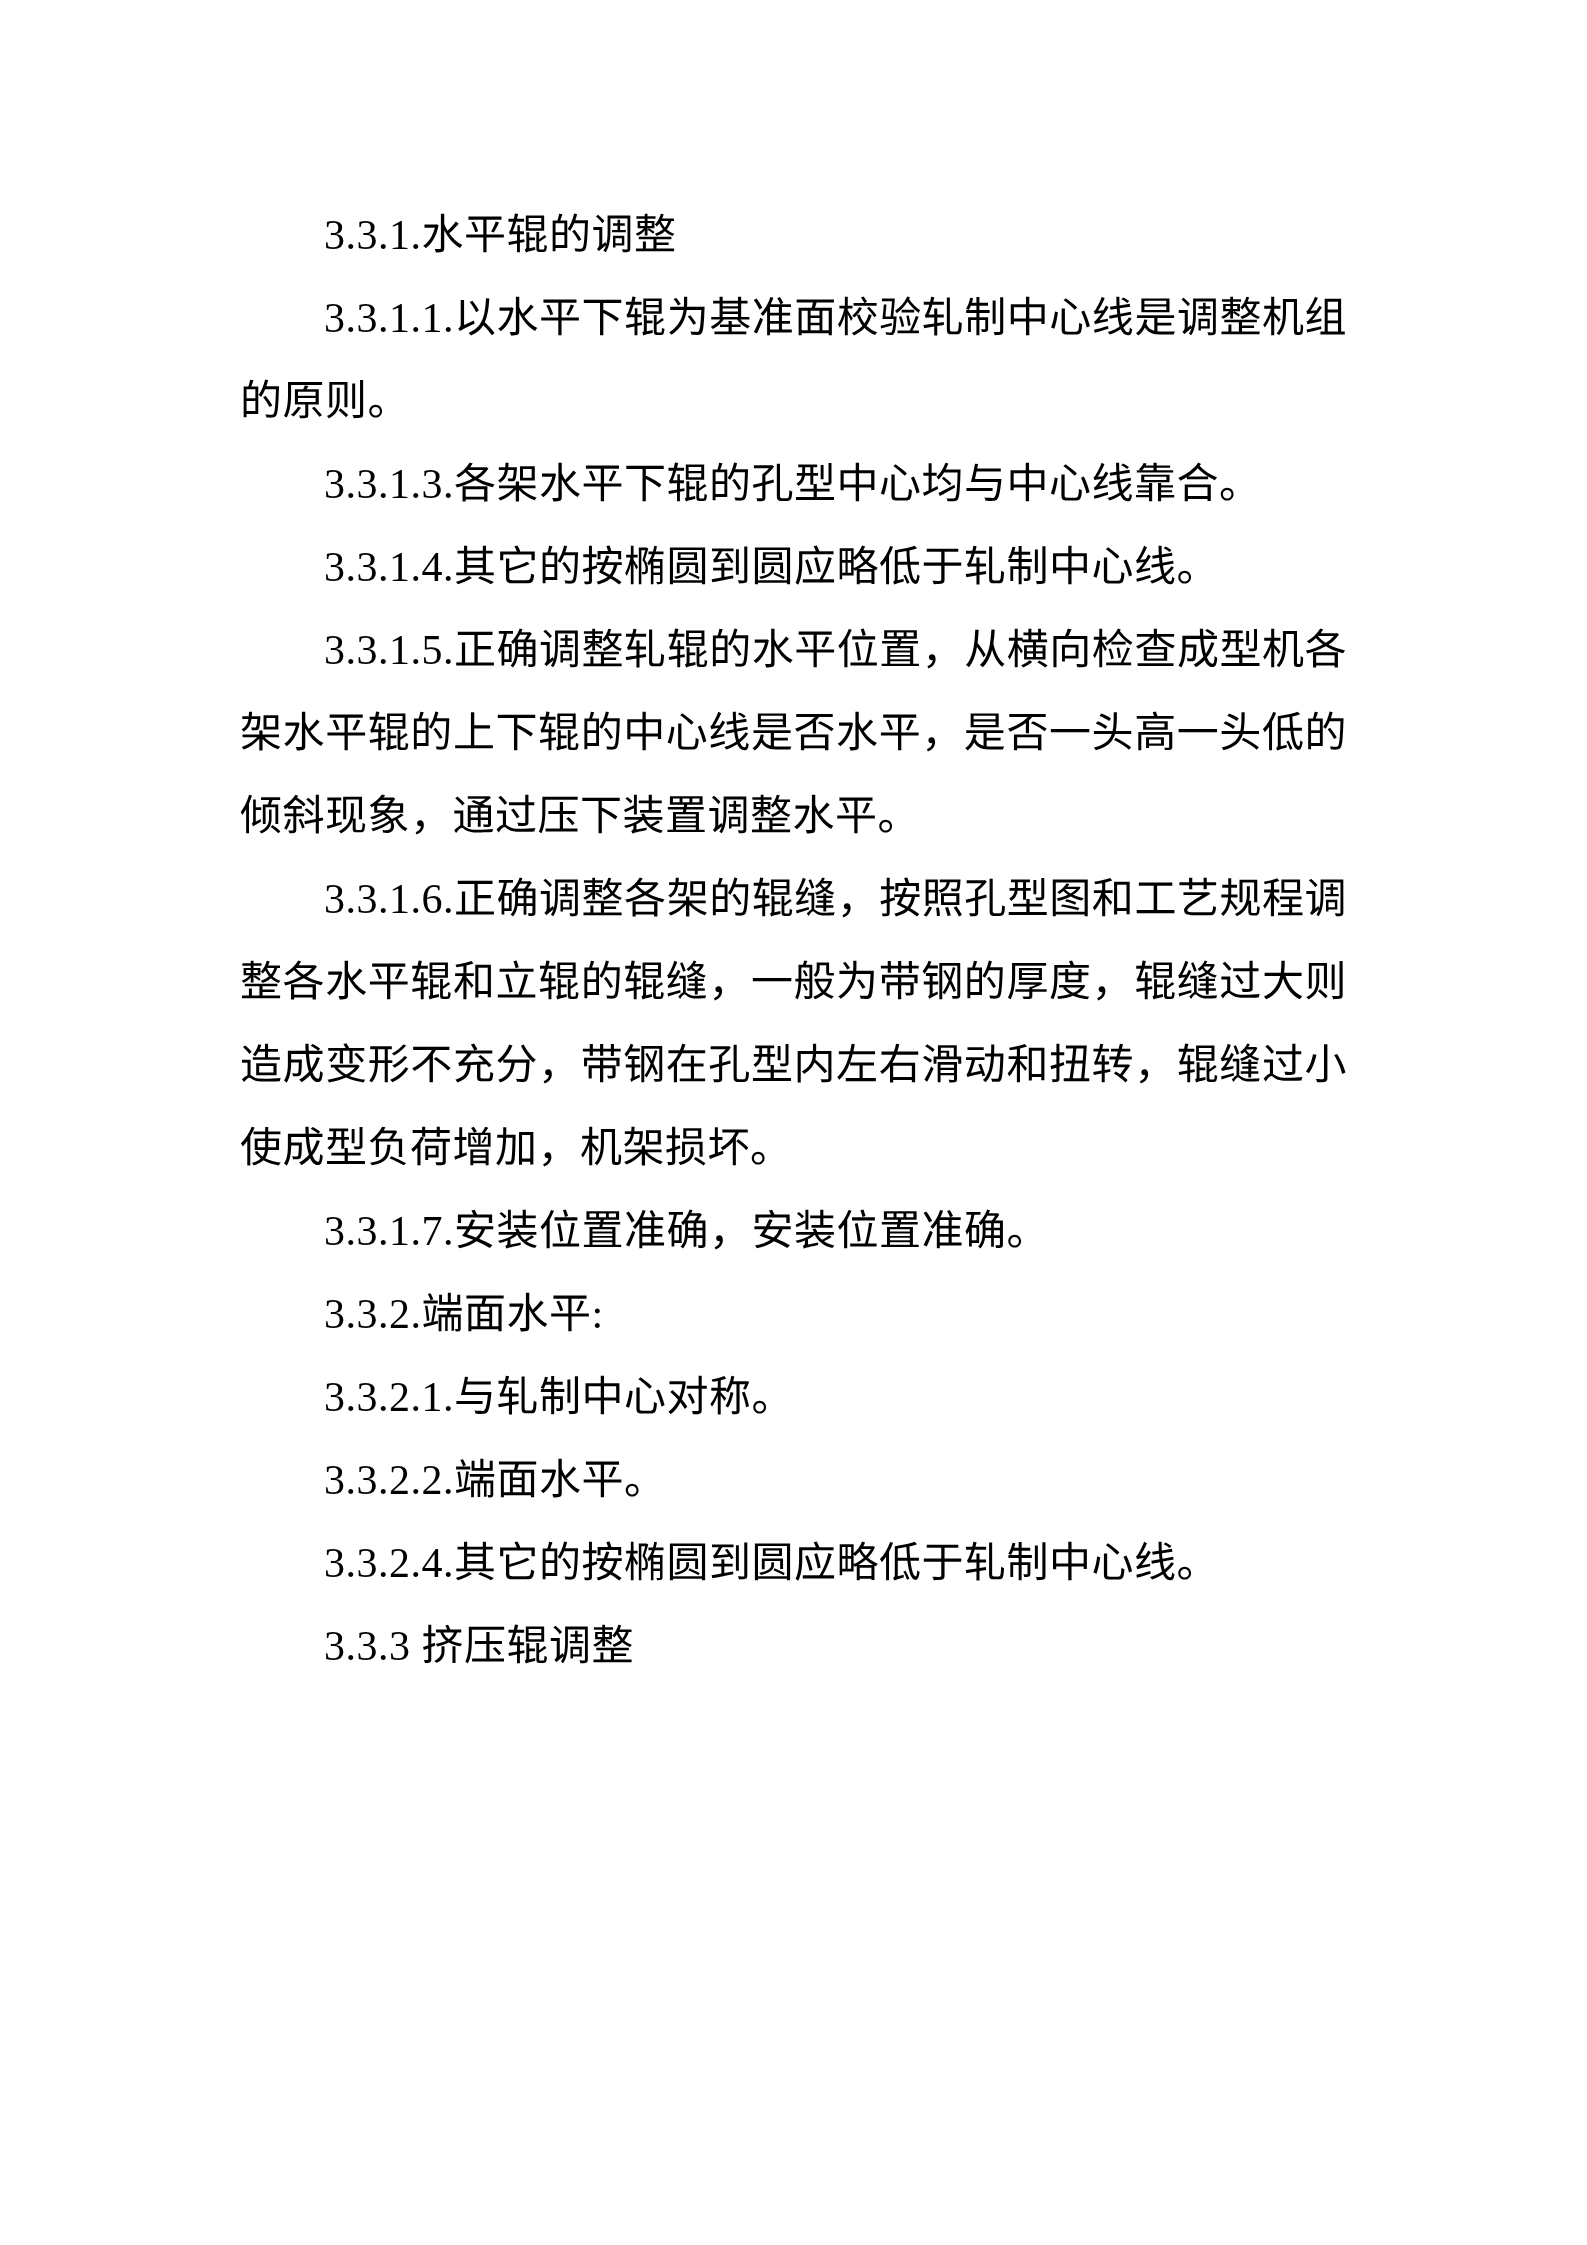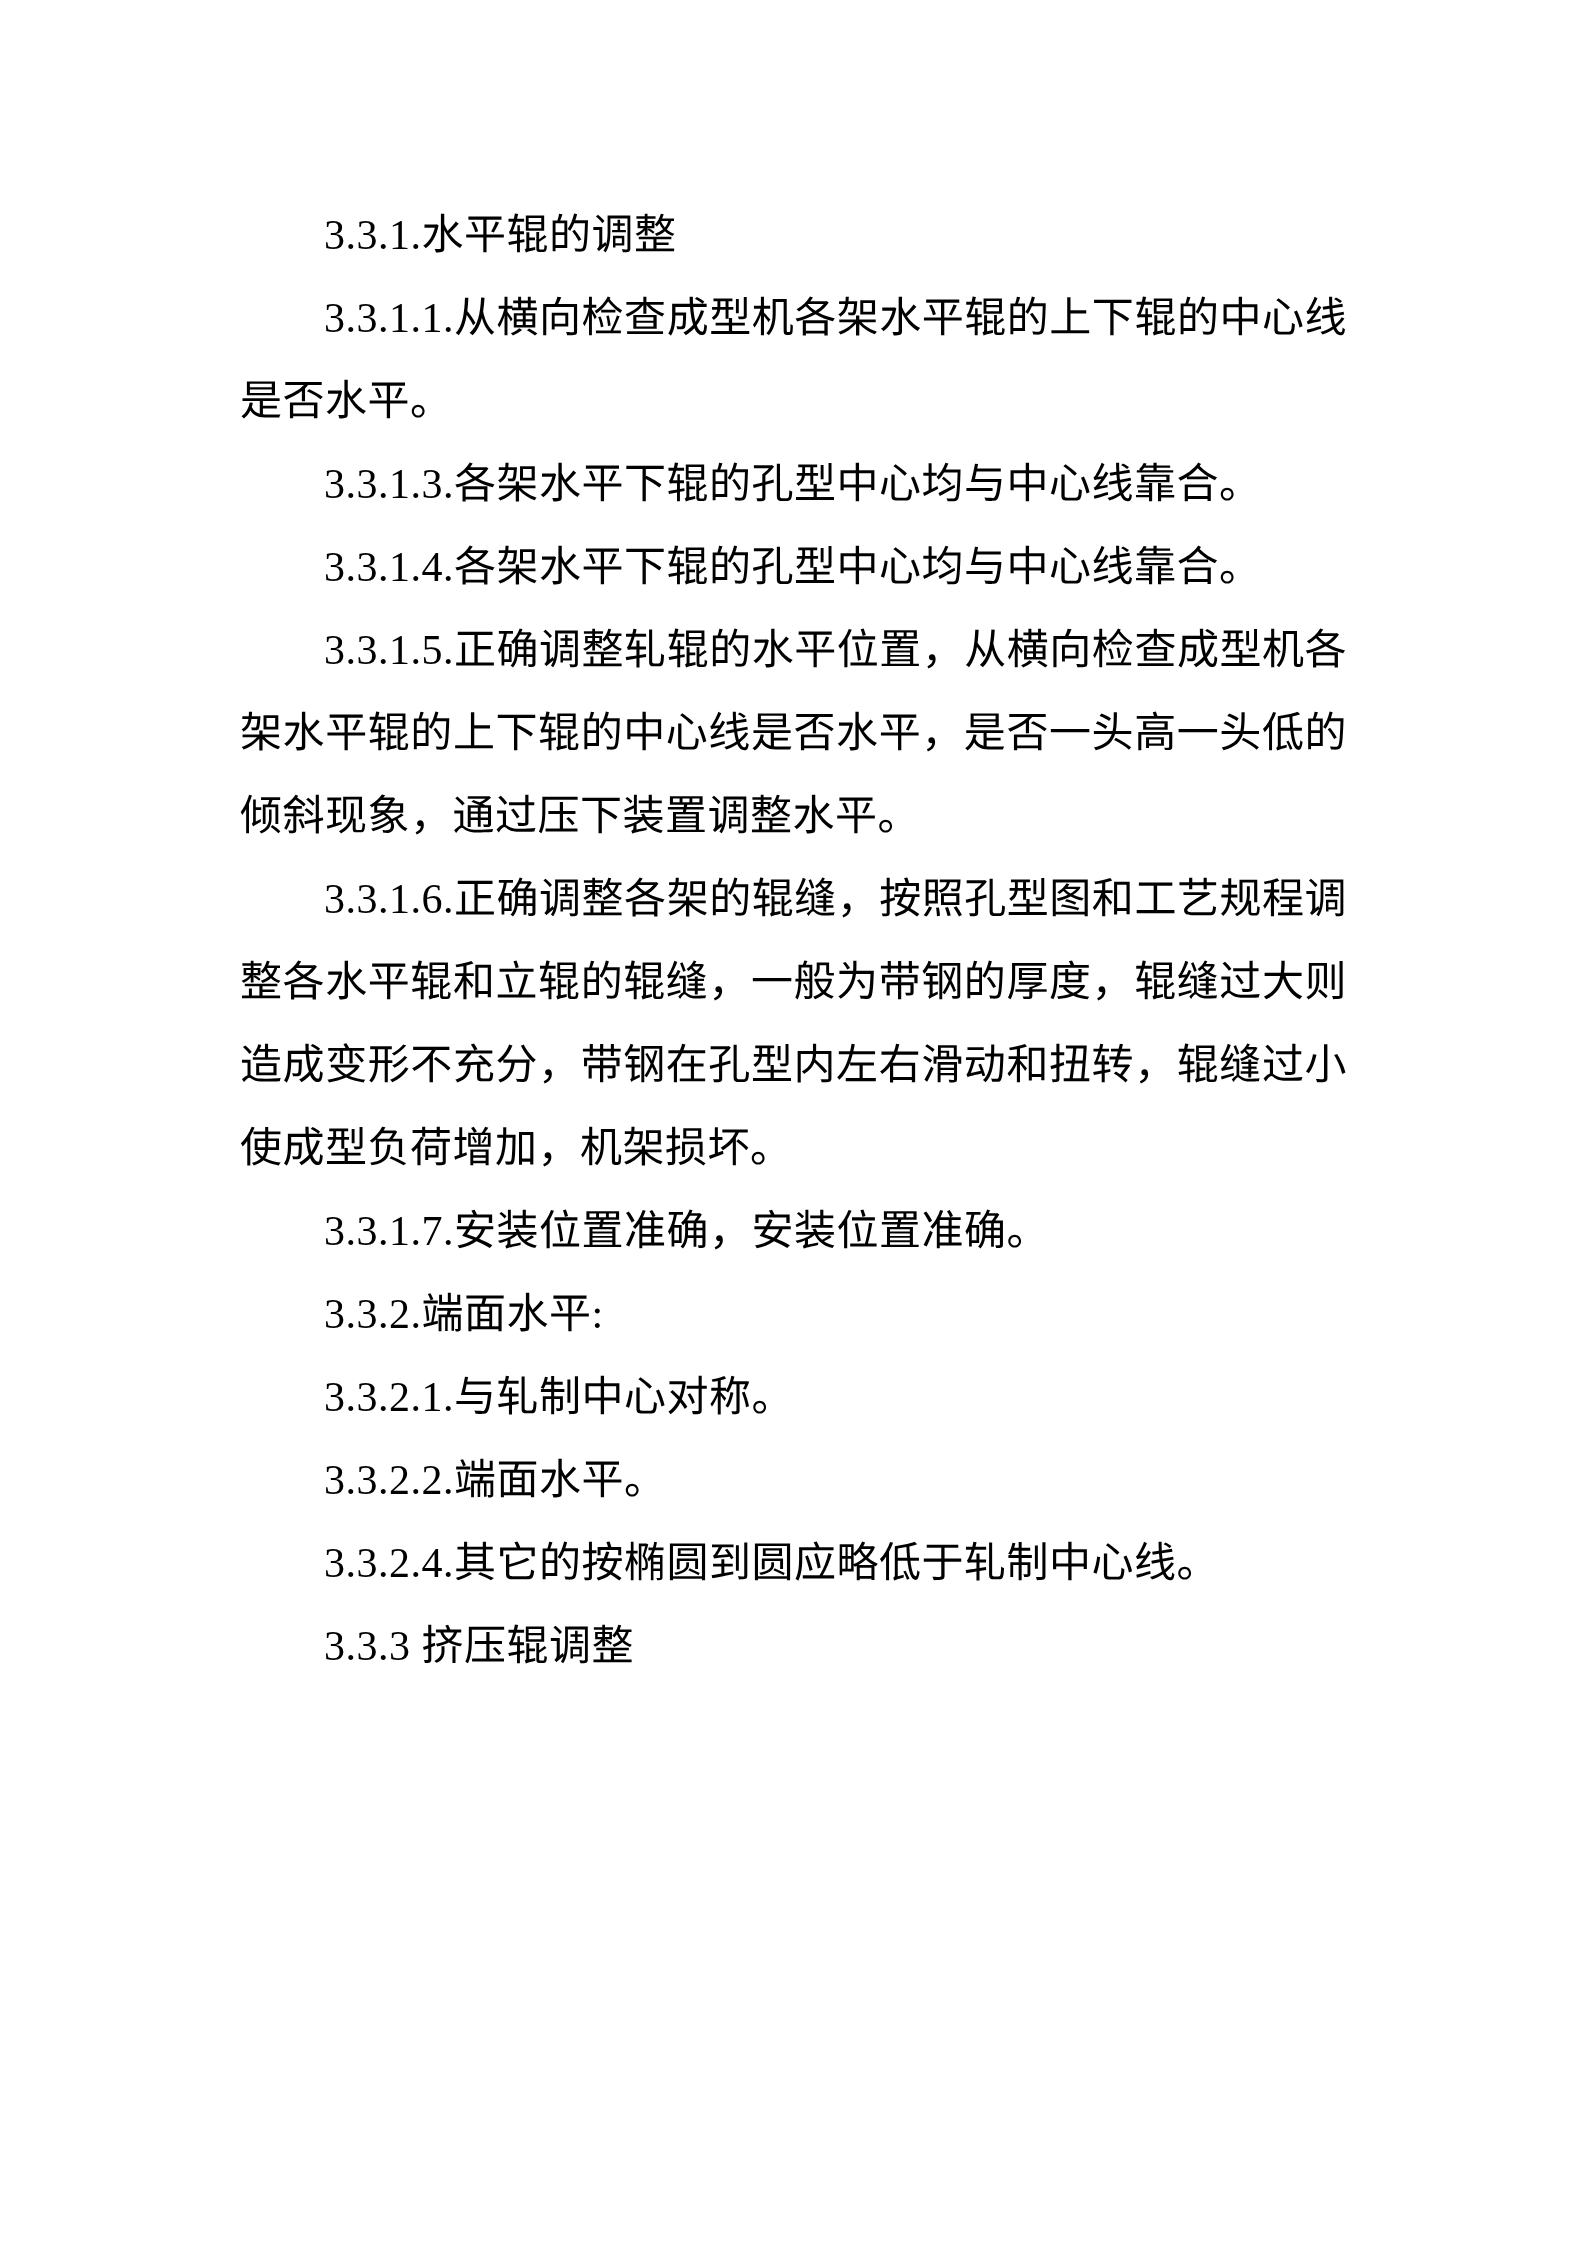--- a/index.html
+++ b/index.html
@@ -35,23 +35,23 @@
     word-break: break-all;
     overflow-wrap: break-word;
   }
 </style>
 </head>
 <body>
 
 <div class="page">
   <div class="doc-body">
     <p class="para">3.3.1.水平辊的调整</p>
-    <p class="para">3.3.1.1.从横向检查成型机各架水平辊的上下辊的中心线是否水平。</p>
+    <p class="para">3.3.1.1.以水平下辊为基准面校验轧制中心线是调整机组的原则。</p>
     <p class="para">3.3.1.3.各架水平下辊的孔型中心均与中心线靠合。</p>
-    <p class="para">3.3.1.4.各架水平下辊的孔型中心均与中心线靠合。</p>
+    <p class="para">3.3.1.4.其它的按椭圆到圆应略低于轧制中心线。</p>
     <p class="para">3.3.1.5.正确调整轧辊的水平位置，从横向检查成型机各架水平辊的上下辊的中心线是否水平，是否一头高一头低的倾斜现象，通过压下装置调整水平。</p>
     <p class="para">3.3.1.6.正确调整各架的辊缝，按照孔型图和工艺规程调整各水平辊和立辊的辊缝，一般为带钢的厚度，辊缝过大则造成变形不充分，带钢在孔型内左右滑动和扭转，辊缝过小使成型负荷增加，机架损坏。</p>
     <p class="para">3.3.1.7.安装位置准确，安装位置准确。</p>
     <p class="para">3.3.2.端面水平:</p>
     <p class="para">3.3.2.1.与轧制中心对称。</p>
     <p class="para">3.3.2.2.端面水平。</p>
     <p class="para">3.3.2.4.其它的按椭圆到圆应略低于轧制中心线。</p>
     <p class="para">3.3.3 挤压辊调整</p>
   </div>
 </div>

